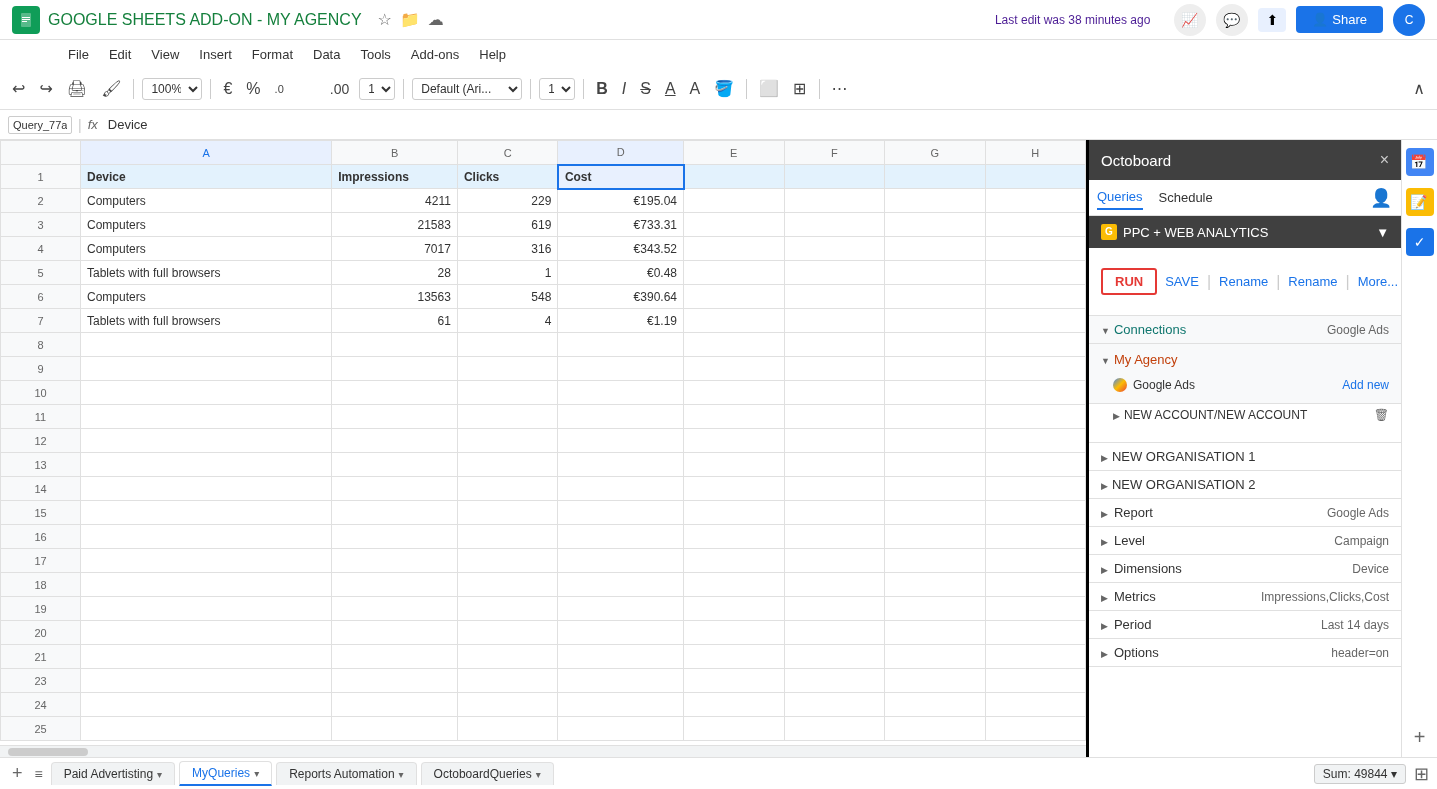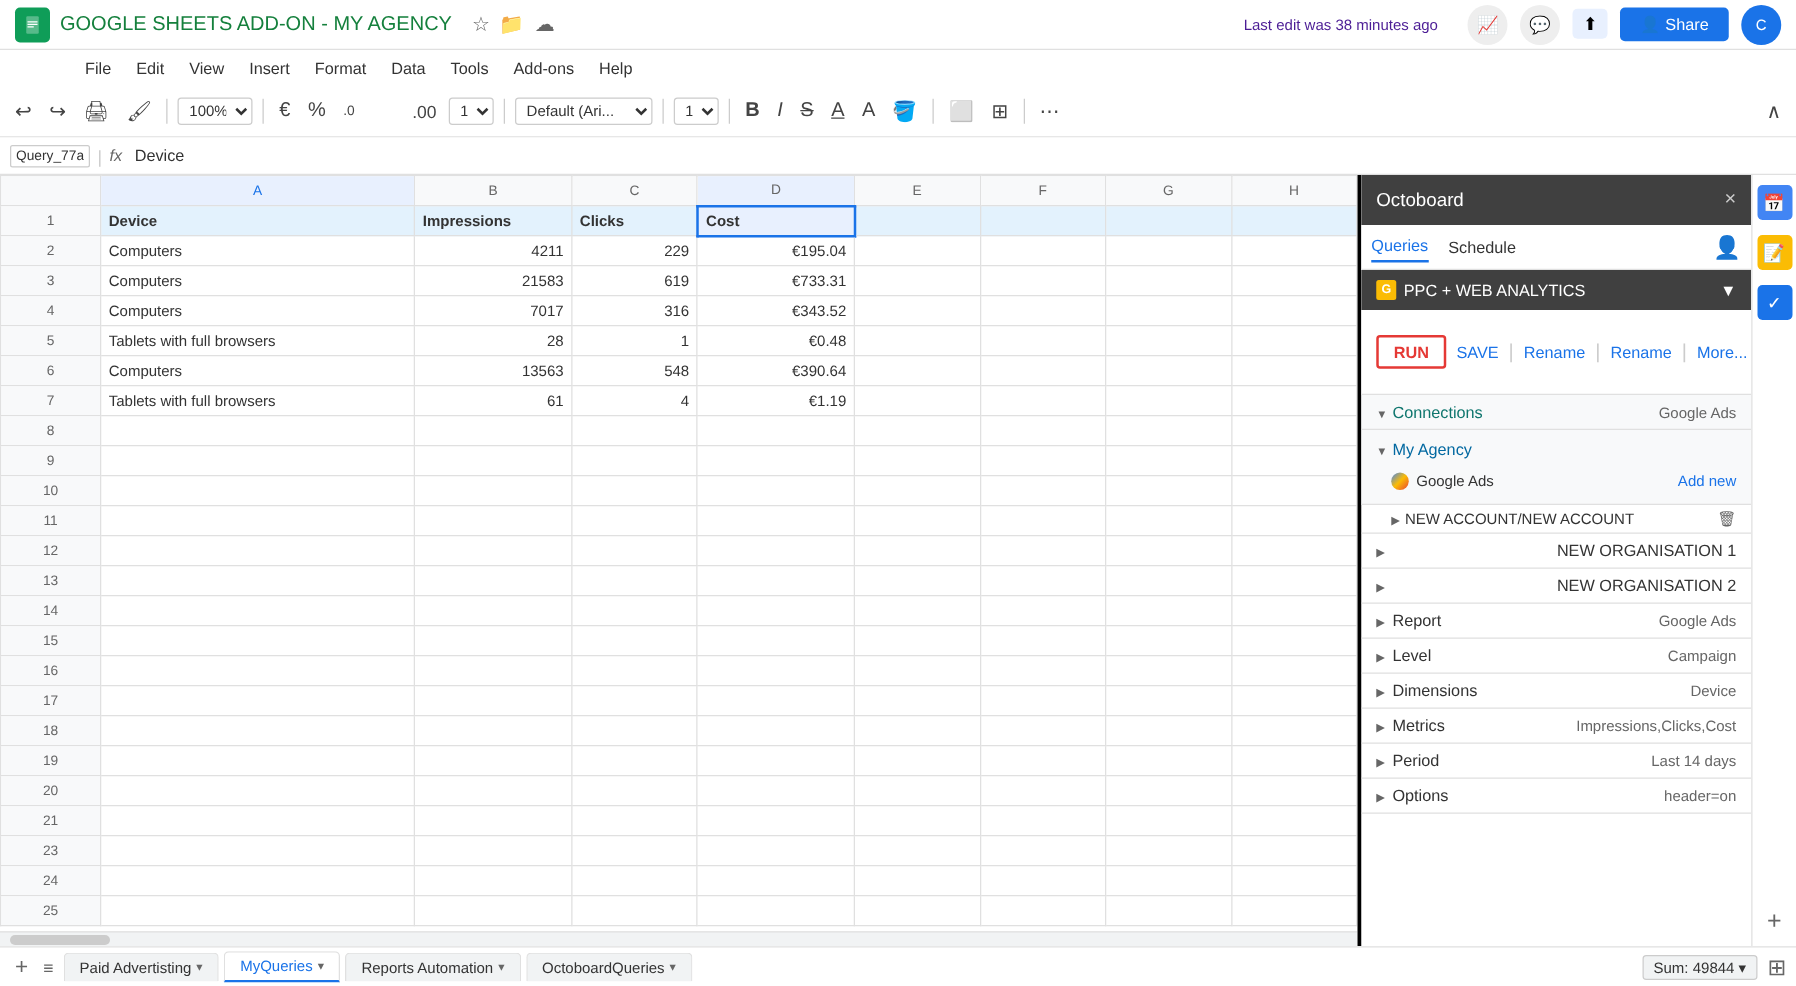--- a/index.html
+++ b/index.html
@@ -129,37 +129,37 @@
     
     .connections-header {
       display: flex; align-items: center; justify-content: space-between;
       padding: 6px 12px; background: #f8f9fa; border-bottom: 1px solid #e0e0e0;
       cursor: pointer;
     }
     .connections-label { font-size: 13px; color: #0f766e; font-weight: 500; display: flex; align-items: center; gap: 4px; }
     .connections-value { font-size: 12px; color: #666; }
 
     .agency-section { padding: 4px 12px; background: #f8f9fa; border-bottom: 1px solid #e0e0e0; }
-    .agency-header { display: flex; align-items: center; gap: 4px; font-size: 13px; color: #0369a1; cursor: pointer; padding: 4px 0; }
+    .agency-header { display: flex; align-items: center; gap: 4px; font-size: 13px; color: #c2410c; cursor: pointer; padding: 4px 0; }
     .agency-content { padding: 4px 0 4px 12px; }
     .google-ads-row { display: flex; align-items: center; justify-content: space-between; padding: 3px 0; }
     .google-ads-label { display: flex; align-items: center; gap: 6px; font-size: 12px; color: #333; }
     .add-new-link { font-size: 12px; color: #1a73e8; cursor: pointer; }
 
     .account-row {
       display: flex; align-items: center; justify-content: space-between;
-      padding: 4px 12px 4px 24px; border-bottom: 1px solid #e0e0e0; cursor: pointer;
+      padding: 4px 12px 20px 24px; border-bottom: 1px solid #e0e0e0; cursor: pointer;
     }
     .account-label { font-size: 12px; color: #333; font-weight: 500; display: flex; align-items: center; gap: 4px; }
     .trash-icon { font-size: 12px; color: #666; }
 
     .org-row {
       display: flex; align-items: center; gap: 4px;
       padding: 6px 12px; border-bottom: 1px solid #e0e0e0; cursor: pointer;
-      font-size: 13px; color: #333; font-weight: 500; justify-content: space-between;
+      font-size: 13px; color: #333; font-weight: 500;
     }
 
     
     .h-scrollbar { height: 12px; background: #f1f3f4; border-top: 1px solid #e0e0e0; }
 
     
     .bottom-tabs {
       display: flex; align-items: center; height: 32px;
       background: #fff; border-top: 1px solid #e0e0e0; padding: 0 8px; gap: 4px;
     }

